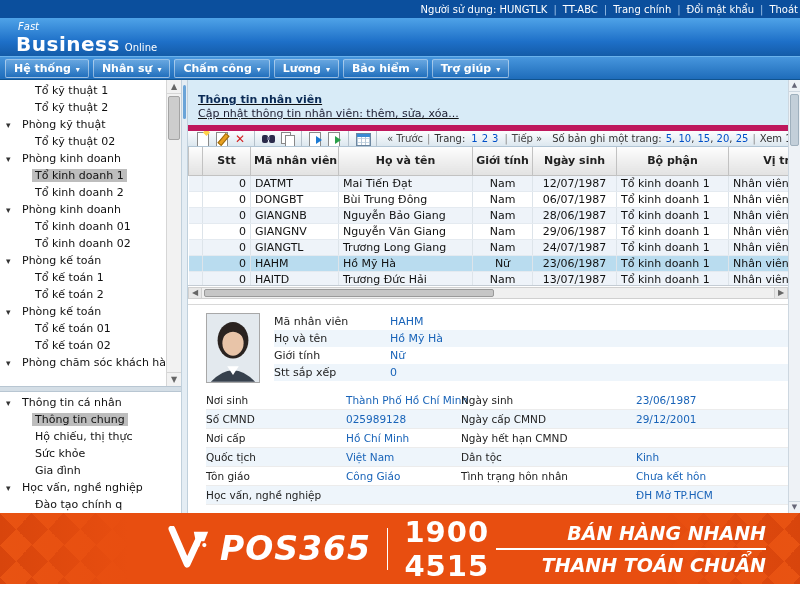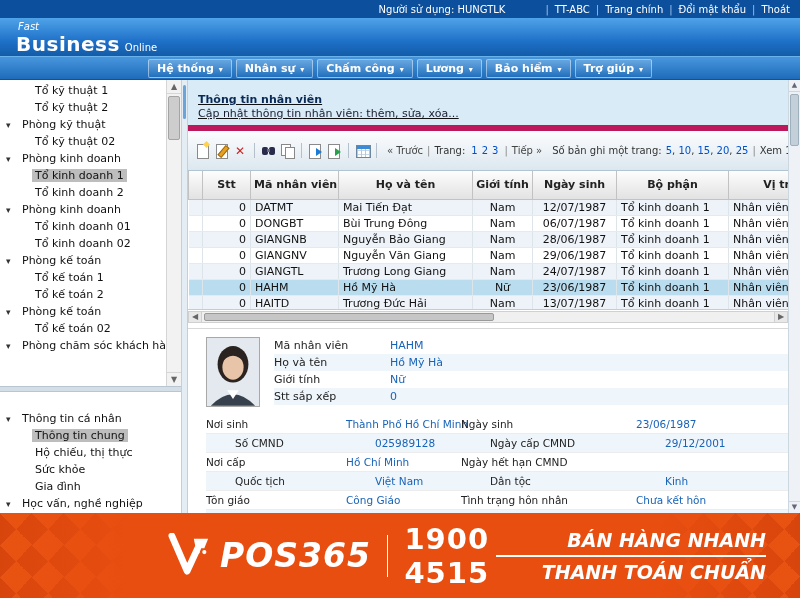--- a/index.html
+++ b/index.html
@@ -1,42 +1,42 @@
 <!DOCTYPE html>
 <html><head>
 <meta charset="utf-8">
 <style>
   * { margin:0; padding:0; box-sizing:border-box; }
   html,body { width:800px; height:600px; overflow:hidden; }
   body { font-family:"DejaVu Sans","Liberation Sans",sans-serif; font-size:11px; background:#fff; color:#111; }
 
   
-  .topbar { height:18px; background:#0b4f9d; color:#fff; display:flex; justify-content:flex-end; align-items:center; padding:0 10px; font-size:10px;gap:34px; }
+  .topbar { height:18px; background:#0b4f9d; color:#fff; display:flex; justify-content:flex-end; align-items:center; padding:0 2px; font-size:10px; }
   .topbar a { color:#fff; text-decoration:none; cursor:pointer;margin-top:10px; }
   .topbar .sep { color:#9fc3e8; margin:0 6px; }
 
   
   .header { height:38px; background:linear-gradient(180deg,#4fa3e8 0%,#1e70c8 62%,#135ba8 100%); color:#fff; padding:2px 0 0 16px; overflow:hidden; }
   .logo-fast { display:block; font-size:10px; font-style:italic; margin:1px 0 0 2px; }
   .logo-row { display:flex; align-items:baseline; }
   .logo-business { font-size:20px; font-weight:bold; letter-spacing:.5px; }
   .logo-online { font-size:10px; margin-left:5px; }
 
   
-  .menubar { height:24px; background:linear-gradient(180deg,#4796dd,#1e6cba); display:flex; align-items:center; gap:4px; padding:0 5px; border-top:1px solid #6ab2ec; border-bottom:1px solid #10538f;justify-content:center; }
+  .menubar { height:24px; background:linear-gradient(180deg,#4796dd,#1e6cba); display:flex; align-items:center; gap:4px; padding:0 5px; border-top:1px solid #6ab2ec; border-bottom:1px solid #10538f; }
   .menu-item { color:#fff; font-weight:bold; font-size:11px; padding:2px 8px; border:1px solid rgba(255,255,255,.45); border-radius:2px; background:linear-gradient(180deg,rgba(255,255,255,.2),rgba(255,255,255,0)); display:flex; align-items:center; gap:5px; cursor:pointer; white-space:nowrap; }
   .menu-caret::before { content:"▾"; font-size:8px; }
 
   
   .content { display:flex; height:433px; }
 
   .sidebar { width:181px; background:#fff; display:flex; flex-direction:column; }
   .sidebar-top { height:306px; position:relative; overflow:hidden; padding:2px 16px 0 0; }
   .sidebar-splitter { height:6px; background:#d4dee6; border-top:1px solid #b8c6d2; border-bottom:1px solid #b8c6d2; }
-  .sidebar-bottom { flex:1; overflow:hidden; padding-top:18px; }
+  .sidebar-bottom { flex:1; overflow:hidden; padding-top:2px; }
 
   .tree-item { display:flex; align-items:center; height:17px; cursor:pointer; white-space:nowrap; }
   .tree-item.lvl0 { padding-left:6px; }
   .tree-item.lvl1 { padding-left:32px; }
   .tree-arrow { width:13px; flex:none; color:#333; }
   .tree-arrow::before { content:"▾"; font-size:9px; }
   .tree-label { padding:0 3px; }
   .tree-item.selected .tree-label { background:#bdbdbd; }
 
   
@@ -47,21 +47,21 @@
 
   .vsplitter { width:7px; background:#e4edf4; border-left:1px solid #c0d0dc; border-right:1px solid #c0d0dc; position:relative; }
   .vsplitter-handle { position:absolute; top:5px; left:1px; width:3px; height:34px; background:#6aa4d8; border-radius:2px; }
 
   
   .main { flex:1; display:flex; flex-direction:column; position:relative; padding-right:12px; overflow:hidden; }
   .panel-head { background:#d8ebf7; border-bottom:6px solid #be185d; padding:13px 10px 4px;text-decoration:underline; }
   .panel-title { font-weight:bold; color:#0a2a55; line-height:14px; }
   .panel-sub { color:#1b1b2f; line-height:14px; }
 
-  .toolbar { height:40px; display:flex; align-items:center; background:linear-gradient(180deg,#fcfdfe,#dce7ef); border-bottom:1px solid #b0c4d4; padding:0 5px; overflow:hidden; white-space:nowrap; }
+  .toolbar { height:16px; display:flex; align-items:center; background:linear-gradient(180deg,#fcfdfe,#dce7ef); border-bottom:1px solid #b0c4d4; padding:0 5px; overflow:hidden; white-space:nowrap; }
   .tbicon { width:17px; height:17px; position:relative; cursor:pointer; flex:none; margin:0 1px; }
   .tbicon::before, .tbicon::after { content:""; position:absolute; }
   .tbsep { width:1px; height:15px; background:#b4c0ca; margin:0 4px; flex:none; }
 
   .new-icon::before { left:3px; top:2px; width:10px; height:13px; background:#fff; border:1px solid #8a8a8a; }
   .new-icon::after { left:10px; top:0; width:5px; height:5px; background:#ffd24a; transform:rotate(45deg); }
   .edit-icon::before { left:3px; top:2px; width:10px; height:13px; background:#fff; border:1px solid #8a8a8a; }
   .edit-icon::after { left:8px; top:3px; width:3px; height:11px; background:#e8a020; border:1px solid #9a6a10; transform:rotate(40deg); }
   .delete-icon::before { content:"✕"; left:3px; top:2px; color:#d42020; font-size:12px; font-weight:bold; }
   .find-icon::before { left:2px; top:5px; width:6px; height:8px; background:#2a2a4a; border-radius:2px; box-shadow:7px 0 0 #2a2a4a; }
@@ -109,35 +109,35 @@
   .detail-top { display:flex; padding:8px 0 5px 18px; }
   .photo { width:54px; height:70px; border:1px solid #a8a8a8; background:#dfe7ee; overflow:hidden; margin-right:14px; flex:none; }
   .tf-rows { flex:1; }
   .tf-row { display:flex; height:17px; line-height:17px; }
   .tf-row.alt { background:#eef5fb; }
   .tf-label { width:116px; color:#222; flex:none; }
   .tf-value { color:#1863b8; }
 
   .d-rows { padding:3px 0 0 18px; font-size:10.5px; }
   .d-row { display:flex; height:19px; line-height:19px; border-bottom:1px solid #ececec; white-space:nowrap; }
-  .d-row.alt { background:#eef5fb;padding-left:29px; }
+  .d-row.alt { background:#eef5fb; }
   .d-lab { color:#222; }
   .d-l1 { width:140px; flex:none; }
   .d-v1 { width:115px; flex:none; }
   .d-l2 { width:175px; flex:none; }
   .d-v2 { flex:1; }
   .d-val { color:#1863b8; }
 
   .vscroll { position:absolute; top:0; right:0; bottom:0; width:12px; background:#eef2f6; border-left:1px solid #cdd7e0; }
   .varrow { height:12px; color:#667; font-size:7px; text-align:center; line-height:11px; border-bottom:1px solid #cdd7e0; }
   .varrow.down { position:absolute; bottom:0; left:0; right:0; border-top:1px solid #cdd7e0; border-bottom:none; }
   .vthumb { position:absolute; top:14px; left:1px; width:9px; height:52px; background:#c3cfd9; border:1px solid #9fb0bd; border-radius:2px; }
 
   
-  .footer { height:85px; position:relative; display:flex; align-items:center; color:#fff; overflow:hidden;
+  .footer { height:71px; position:relative; display:flex; align-items:center; color:#fff; overflow:hidden;
     background-color:#e65112;
     background-image:
       linear-gradient(90deg, rgba(232,80,15,0) 0%, #e84e10 16%, #e84e10 82%, rgba(232,80,15,0) 100%),
       repeating-conic-gradient(from 45deg, #d8450c 0% 25%, #e85312 0% 50%);
     background-size:auto, 32px 32px; }
   .footer-left { display:flex; align-items:center; margin-left:168px; }
   .cart-logo { margin-right:8px; }
   .pos-text { font-size:33px; font-weight:bold; font-style:italic; letter-spacing:1px; }
   .footer-divider { width:3px; height:42px; background:#fff; margin:0 16px; }
   .phone { font-size:29px; font-weight:bold; letter-spacing:1px; }
@@ -233,20 +233,23 @@
           </div>
           <div class="tree-item lvl1">
             <span class="tree-label">Tổ kế toán 1</span>
           </div>
           <div class="tree-item lvl1">
             <span class="tree-label">Tổ kế toán 2</span>
           </div>
           <div class="tree-item lvl0">
             <span class="tree-arrow"></span>
             <span class="tree-label">Phòng kế toán</span>
+          </div>
+          <div class="tree-item lvl1">
+            <span class="tree-label">Tổ kế toán 01</span>
           </div>
           <div class="tree-item lvl1">
             <span class="tree-label">Tổ kế toán 02</span>
           </div>
           <div class="tree-item lvl0">
             <span class="tree-arrow"></span>
             <span class="tree-label">Phòng chăm sóc khách hàng</span>
           </div>
         </div>
       <div class="sscroll">

